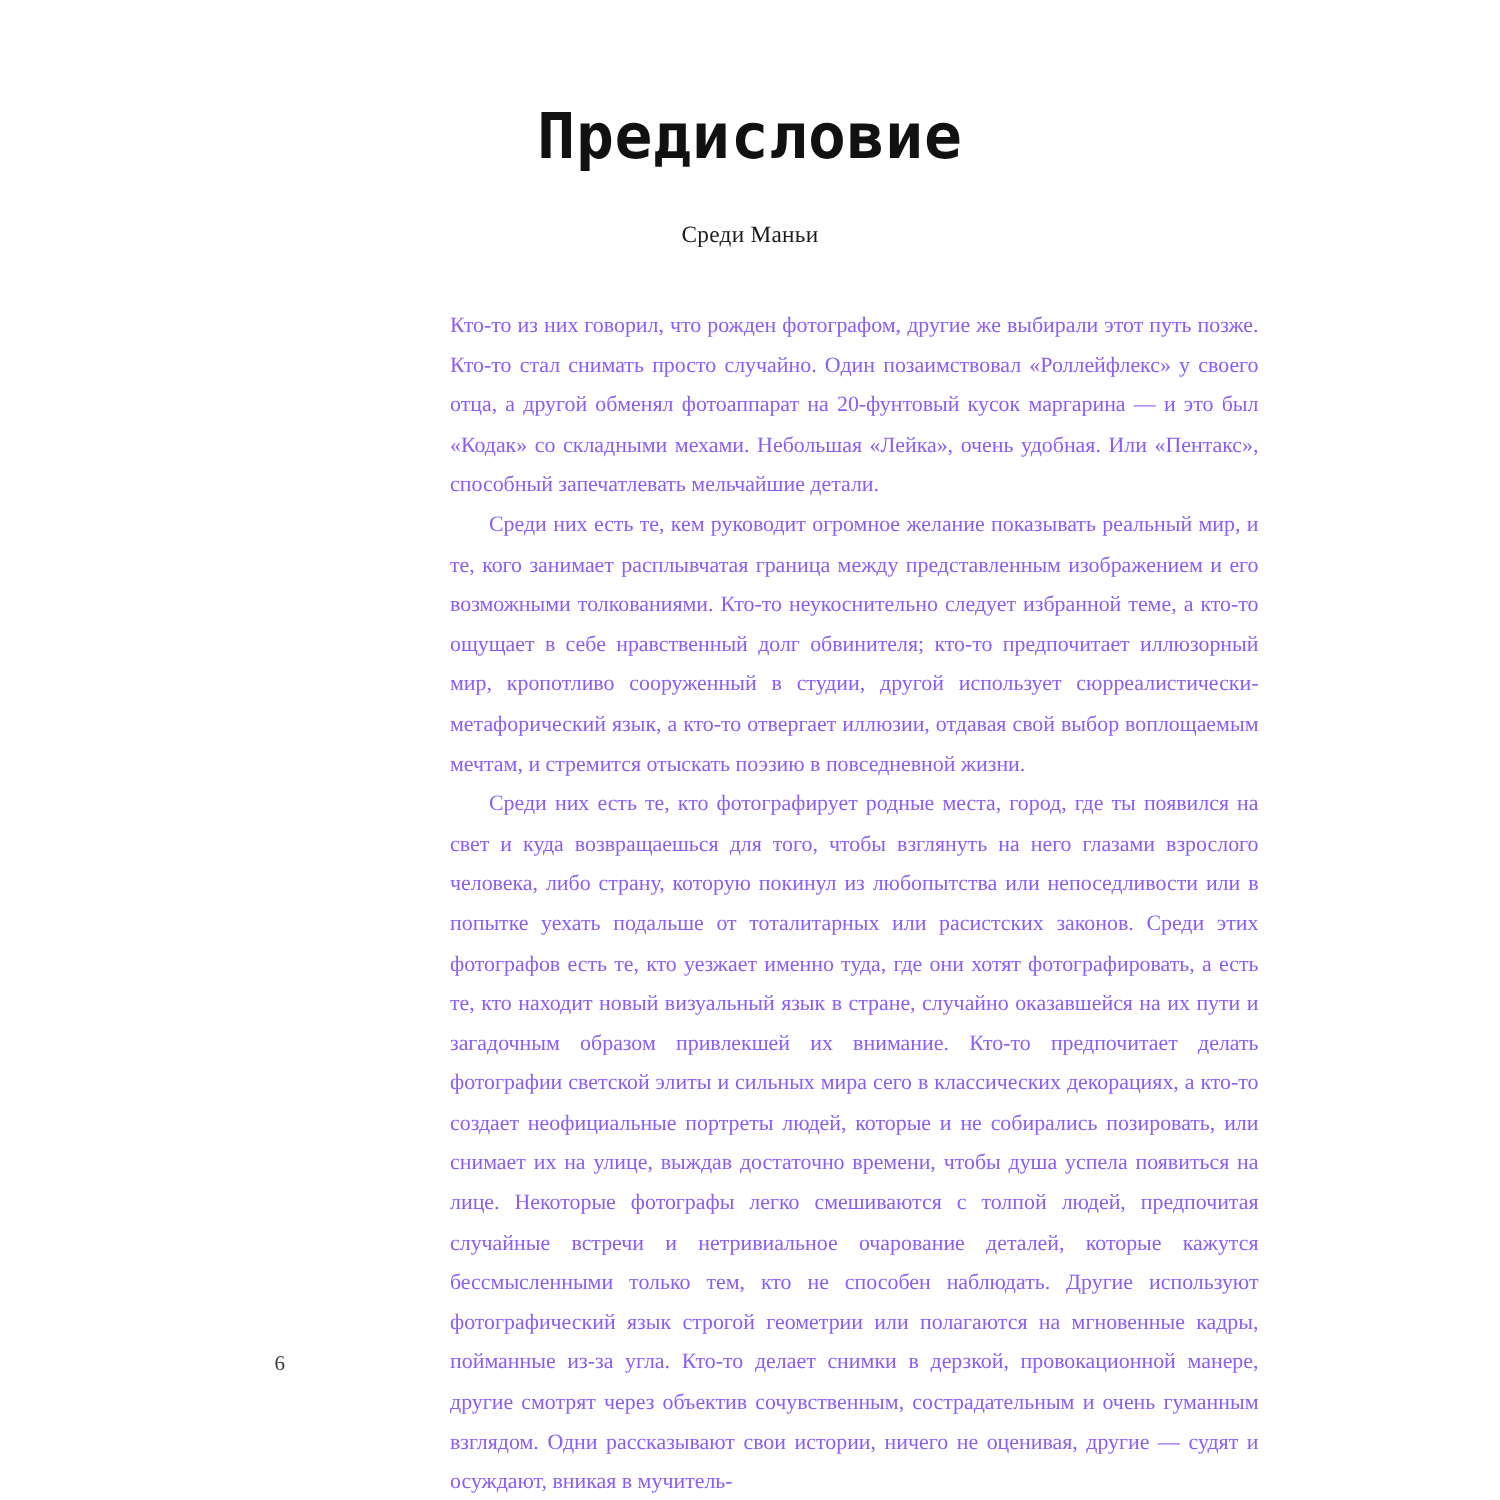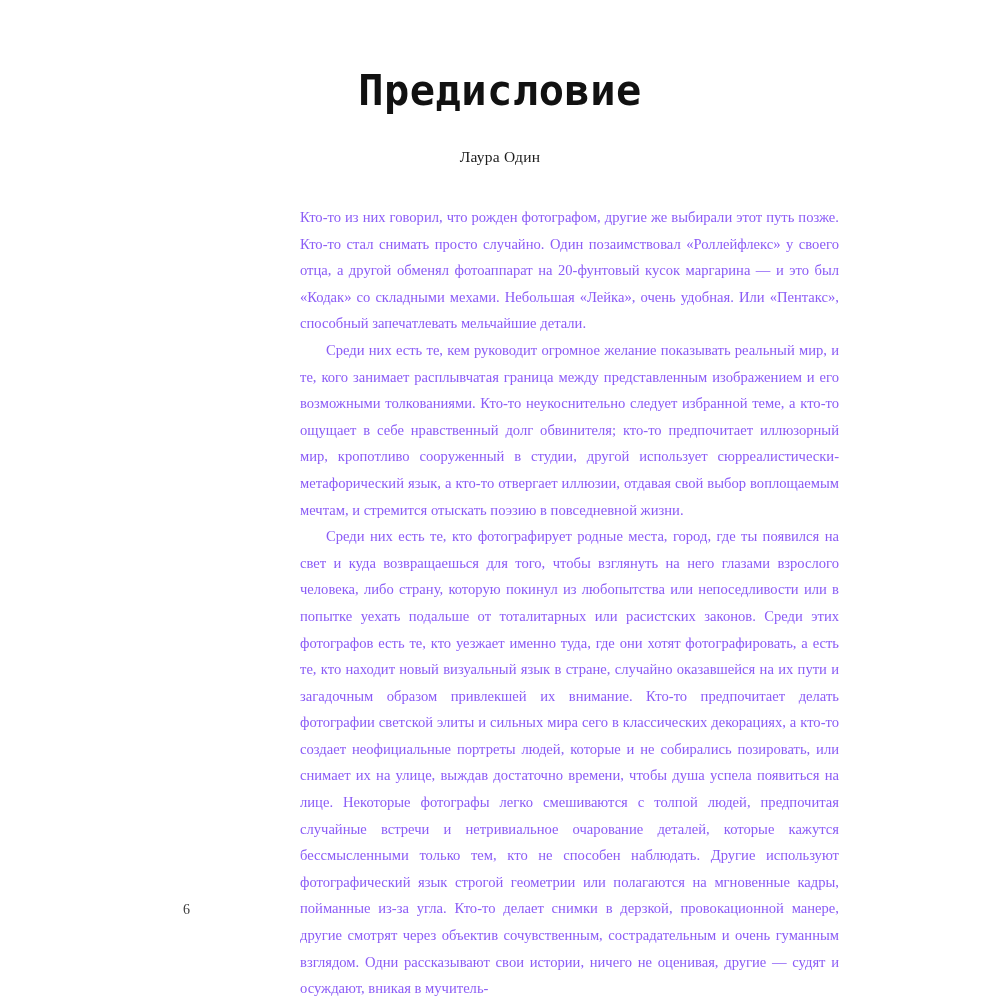--- a/index.html
+++ b/index.html
@@ -84,21 +84,21 @@
     color: #3a3a3a;
   }
 </style>
 </head>
 <body>
 
 <div class="page">
 
   <div class="chapter-title">Предисловие</div>
 
-  <div class="author-name">Лаура Один</div>
+  <div class="author-name">Среди Маньи</div>
 
   <div class="text-column">
     <p class="body-paragraph">Кто-то из них говорил, что рожден фотографом, другие же выбирали этот путь позже. Кто-то стал снимать просто случайно. Один позаимствовал «Роллейфлекс» у своего отца, а другой обменял фотоаппарат на 20-фунтовый кусок маргарина — и это был «Кодак» со складными мехами. Небольшая «Лейка», очень удобная. Или «Пентакс», способный запечатлевать мельчайшие детали.</p>
     <p class="body-paragraph indented">Среди них есть те, кем руководит огромное желание показывать реальный мир, и те, кого занимает расплывчатая граница между представленным изображением и его возможными толкованиями. Кто-то неукоснительно следует избранной теме, а кто-то ощущает в себе нравственный долг обвинителя; кто-то предпочитает иллюзорный мир, кропотливо сооруженный в студии, другой использует сюрреалистически-метафорический язык, а кто-то отвергает иллюзии, отдавая свой выбор воплощаемым мечтам, и стремится отыскать поэзию в повседневной жизни.</p>
     <p class="body-paragraph indented">Среди них есть те, кто фотографирует родные места, город, где ты появился на свет и куда возвращаешься для того, чтобы взглянуть на него глазами взрослого человека, либо страну, которую покинул из любопытства или непоседливости или в попытке уехать подальше от тоталитарных или расистских законов. Среди этих фотографов есть те, кто уезжает именно туда, где они хотят фотографировать, а есть те, кто находит новый визуальный язык в стране, случайно оказавшейся на их пути и загадочным образом привлекшей их внимание. Кто-то предпочитает делать фотографии светской элиты и сильных мира сего в классических декорациях, а кто-то создает неофициальные портреты людей, которые и не собирались позировать, или снимает их на улице, выждав достаточно времени, чтобы душа успела появиться на лице. Некоторые фотографы легко смешиваются с толпой людей, предпочитая случайные встречи и нетривиальное очарование деталей, которые кажутся бессмысленными только тем, кто не способен наблюдать. Другие используют фотографический язык строгой геометрии или полагаются на мгновенные кадры, пойманные из-за угла. Кто-то делает снимки в дерзкой, провокационной манере, другие смотрят через объектив сочувственным, сострадательным и очень гуманным взглядом. Одни рассказывают свои истории, ничего не оценивая, другие — судят и осуждают, вникая в мучитель-</p>
   </div>
 
   <div class="page-number">6</div>
 
 </div>

